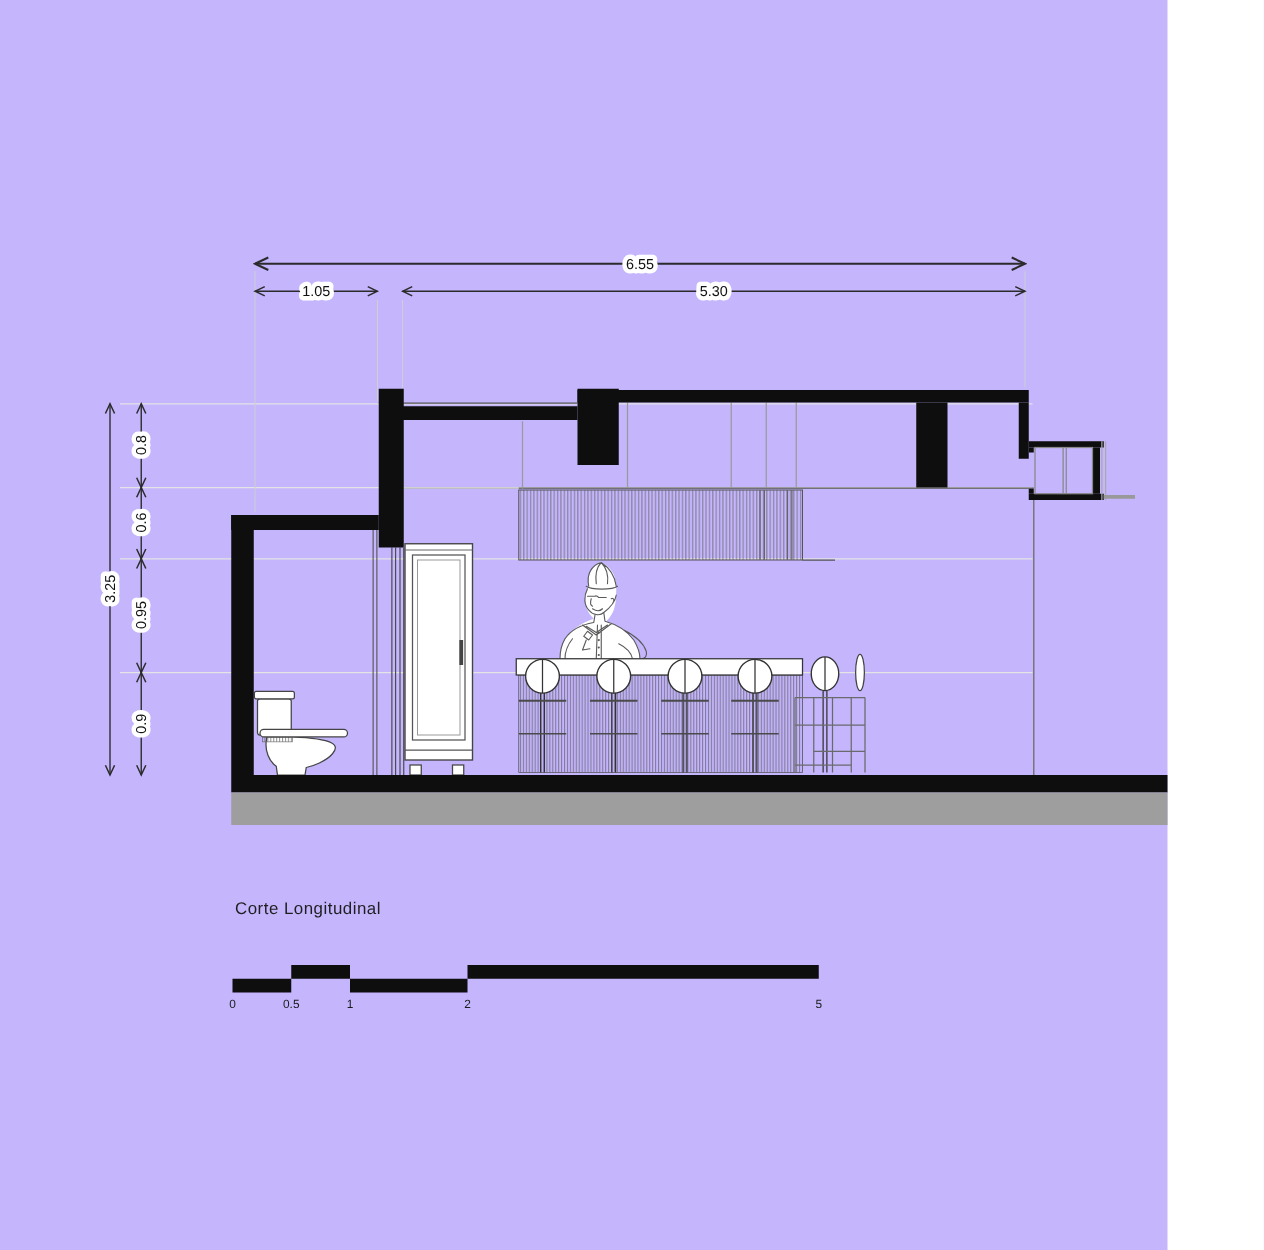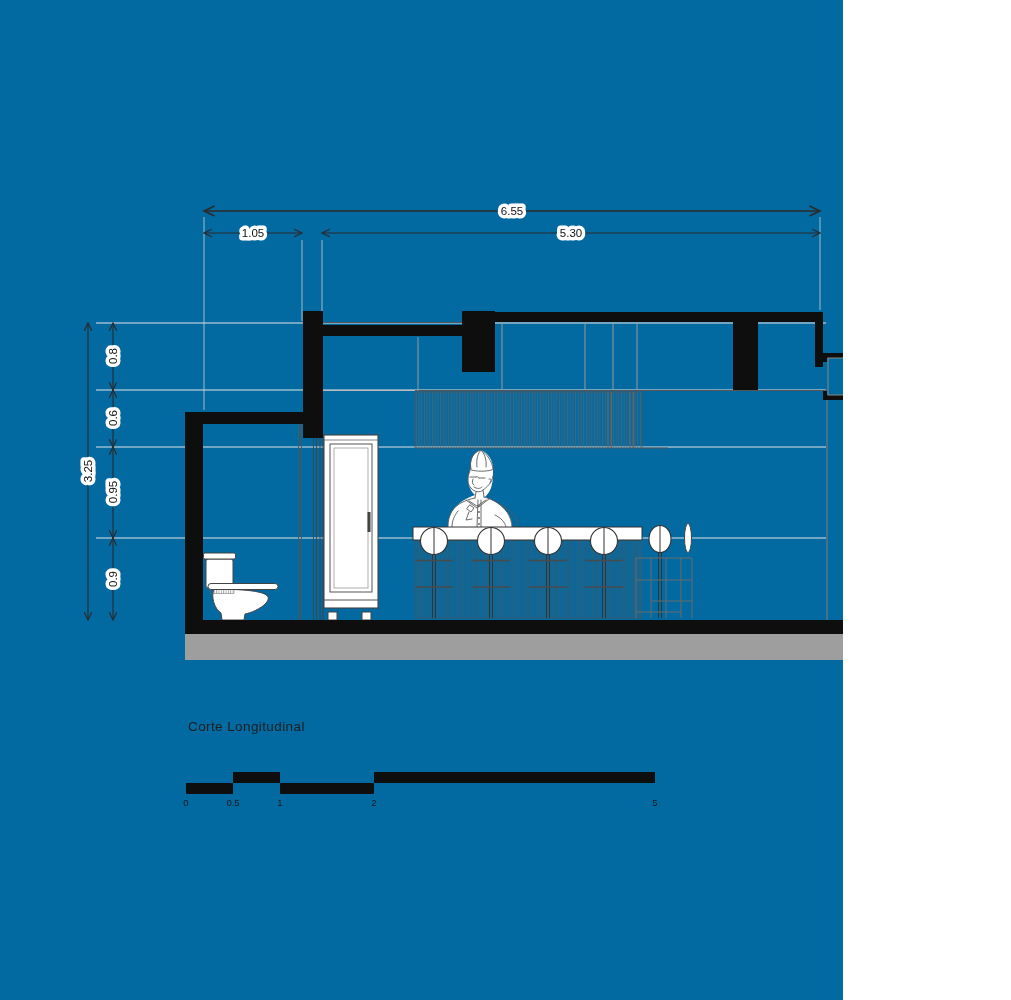--- a/index.html
+++ b/index.html
@@ -1,16 +1,16 @@
 <!DOCTYPE html>
 <html><head>
 <meta charset="utf-8">
 <style>
   html,body { margin:0; padding:0; background:#ffffff; }
-  .sheet { position:relative; width:843px; height:1000px; background:#0369a1; overflow:hidden;
+  .sheet { position:relative; width:934px; height:1000px; background:#c4b5fd; overflow:hidden;
            font-family:"Liberation Sans", sans-serif; }
   svg { display:block; }
   text { font-family:"Liberation Sans", sans-serif; }
   .dim-text { font-size:11.5px; fill:#111; paint-order:stroke; stroke:#fff; stroke-width:7px;
               stroke-linejoin:round; text-anchor:middle; }
   .scale-text { font-size:9.5px; fill:#1c1c1c; text-anchor:middle; }
   .title-text { font-size:13.5px; fill:#1f1f1f; letter-spacing:0.4px; font-weight:500; }
   .dimline { stroke:#2b2b2b; stroke-width:1.1; fill:none; }
   .dimline-bold { stroke:#2b2b2b; stroke-width:1.5; fill:none; }
   .extline { stroke:#cfcfcf; stroke-width:0.8; }

